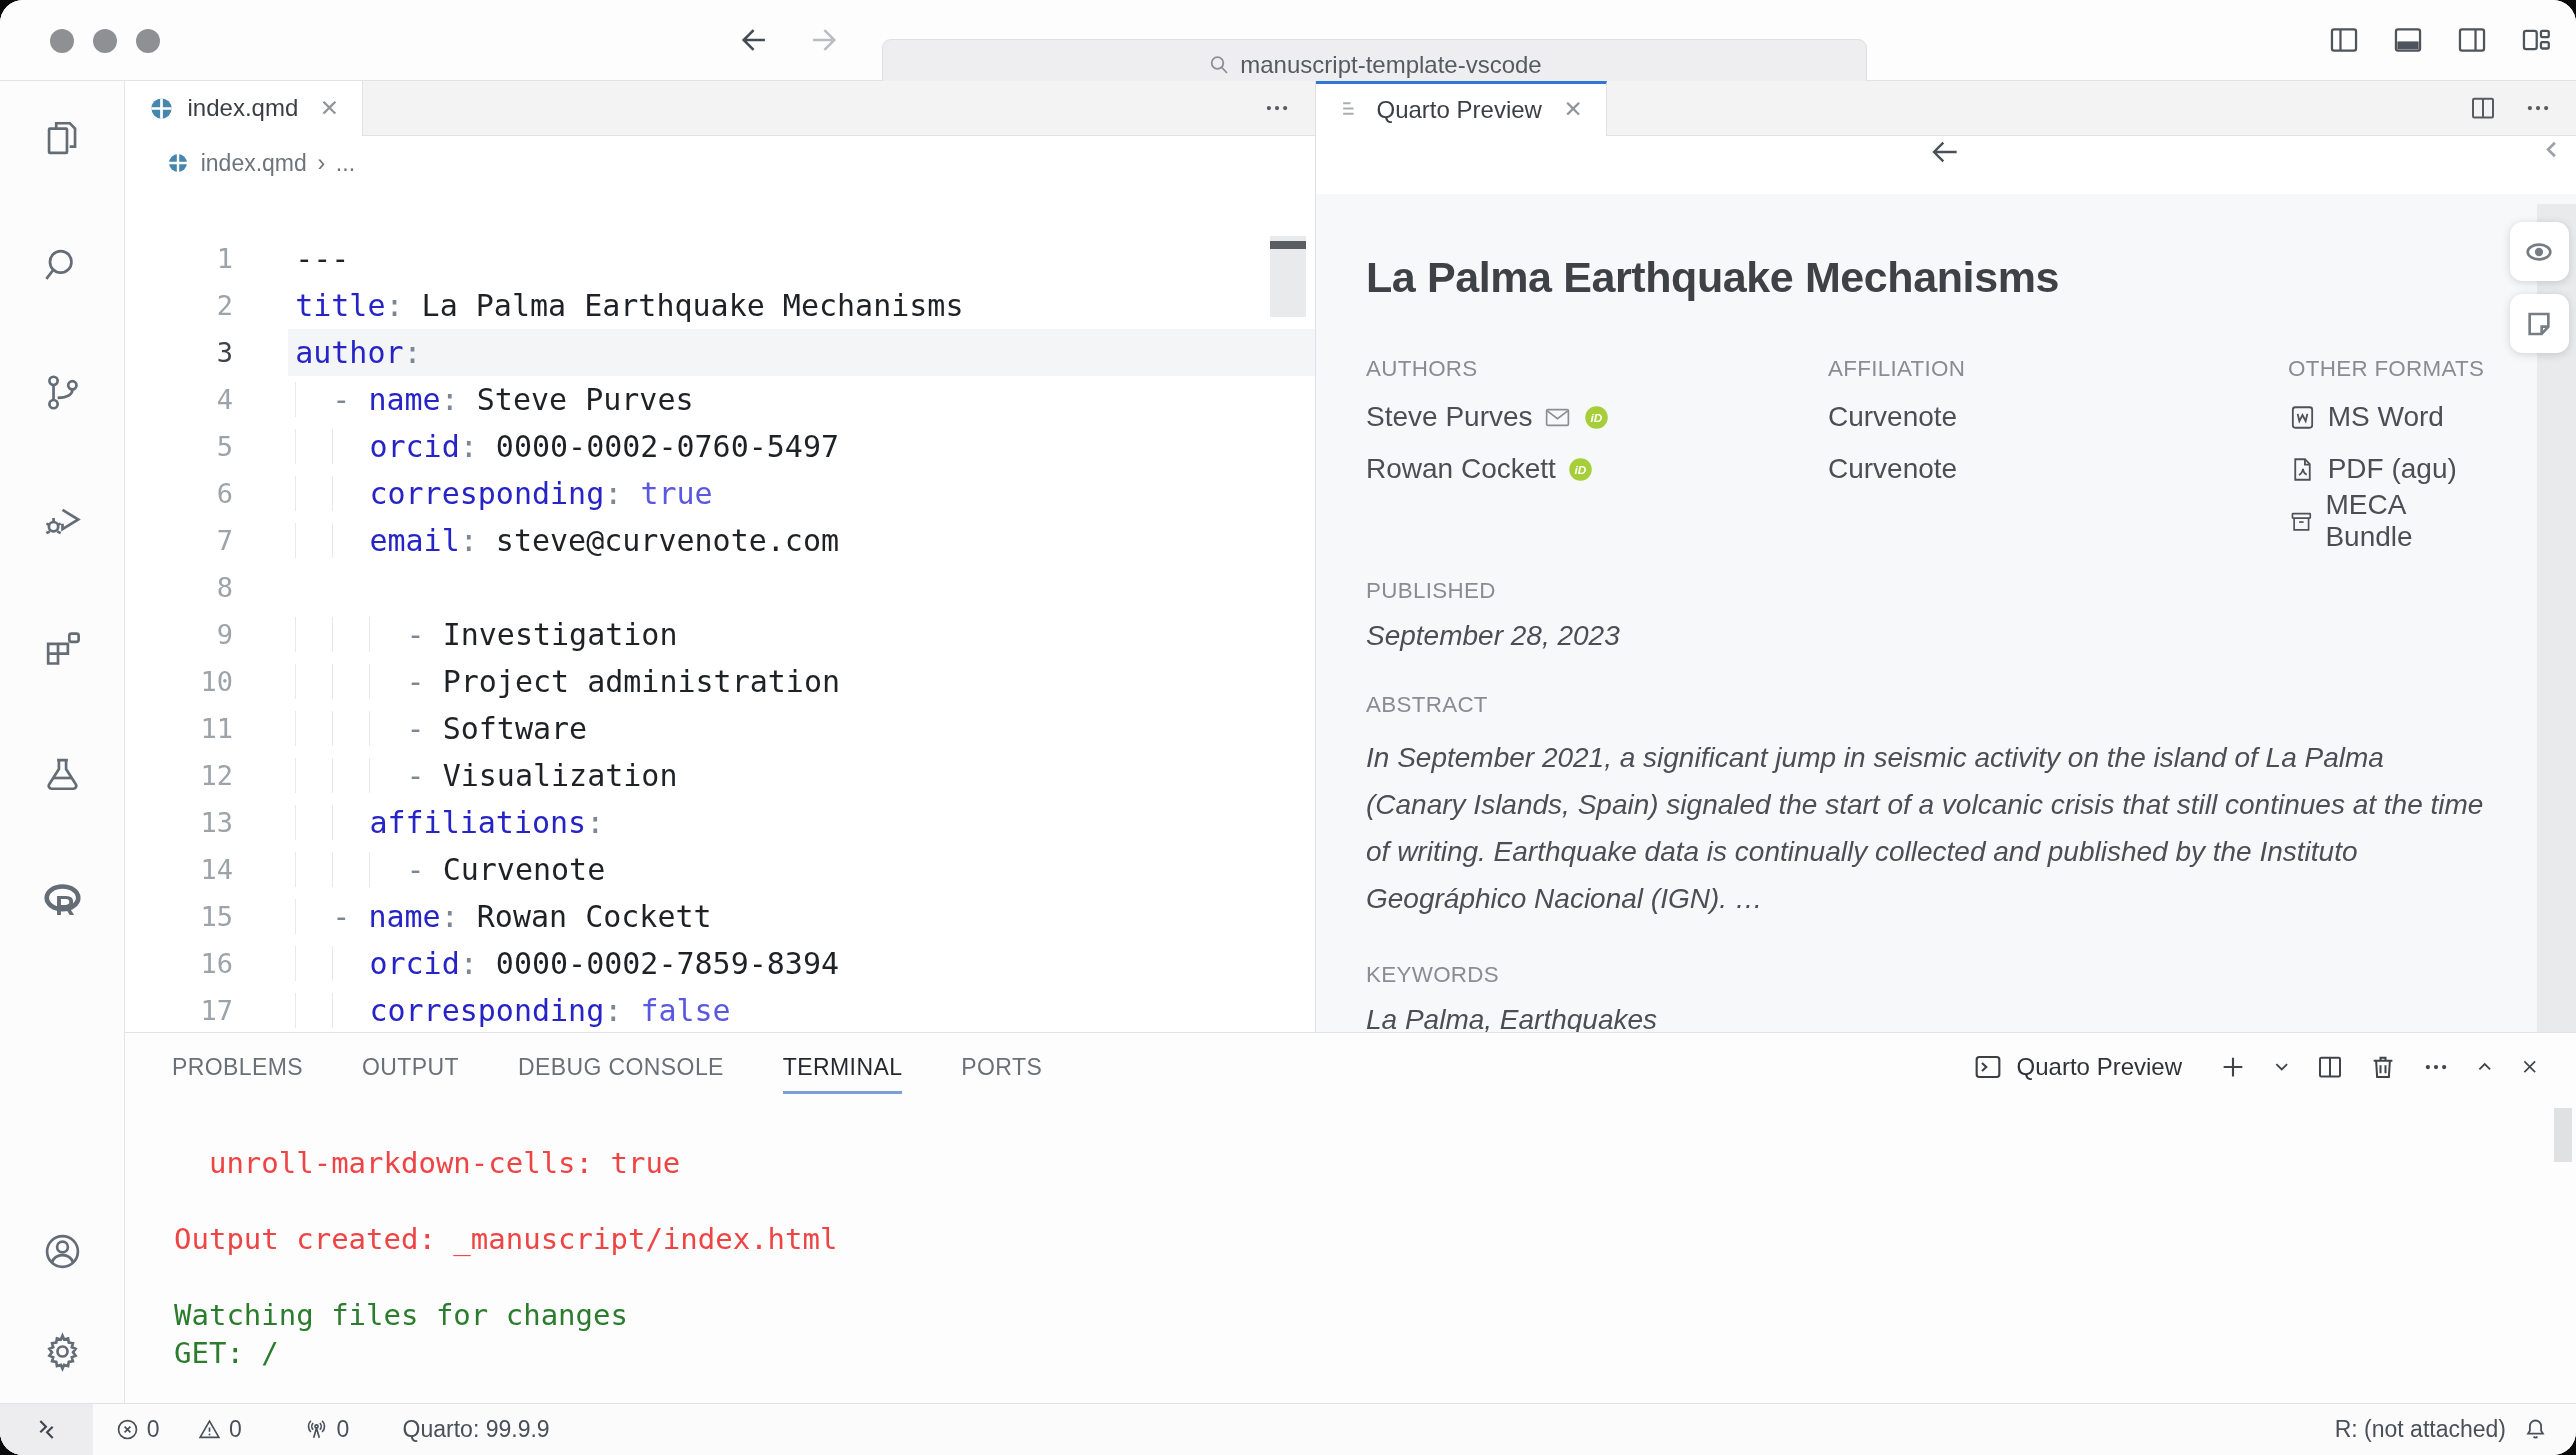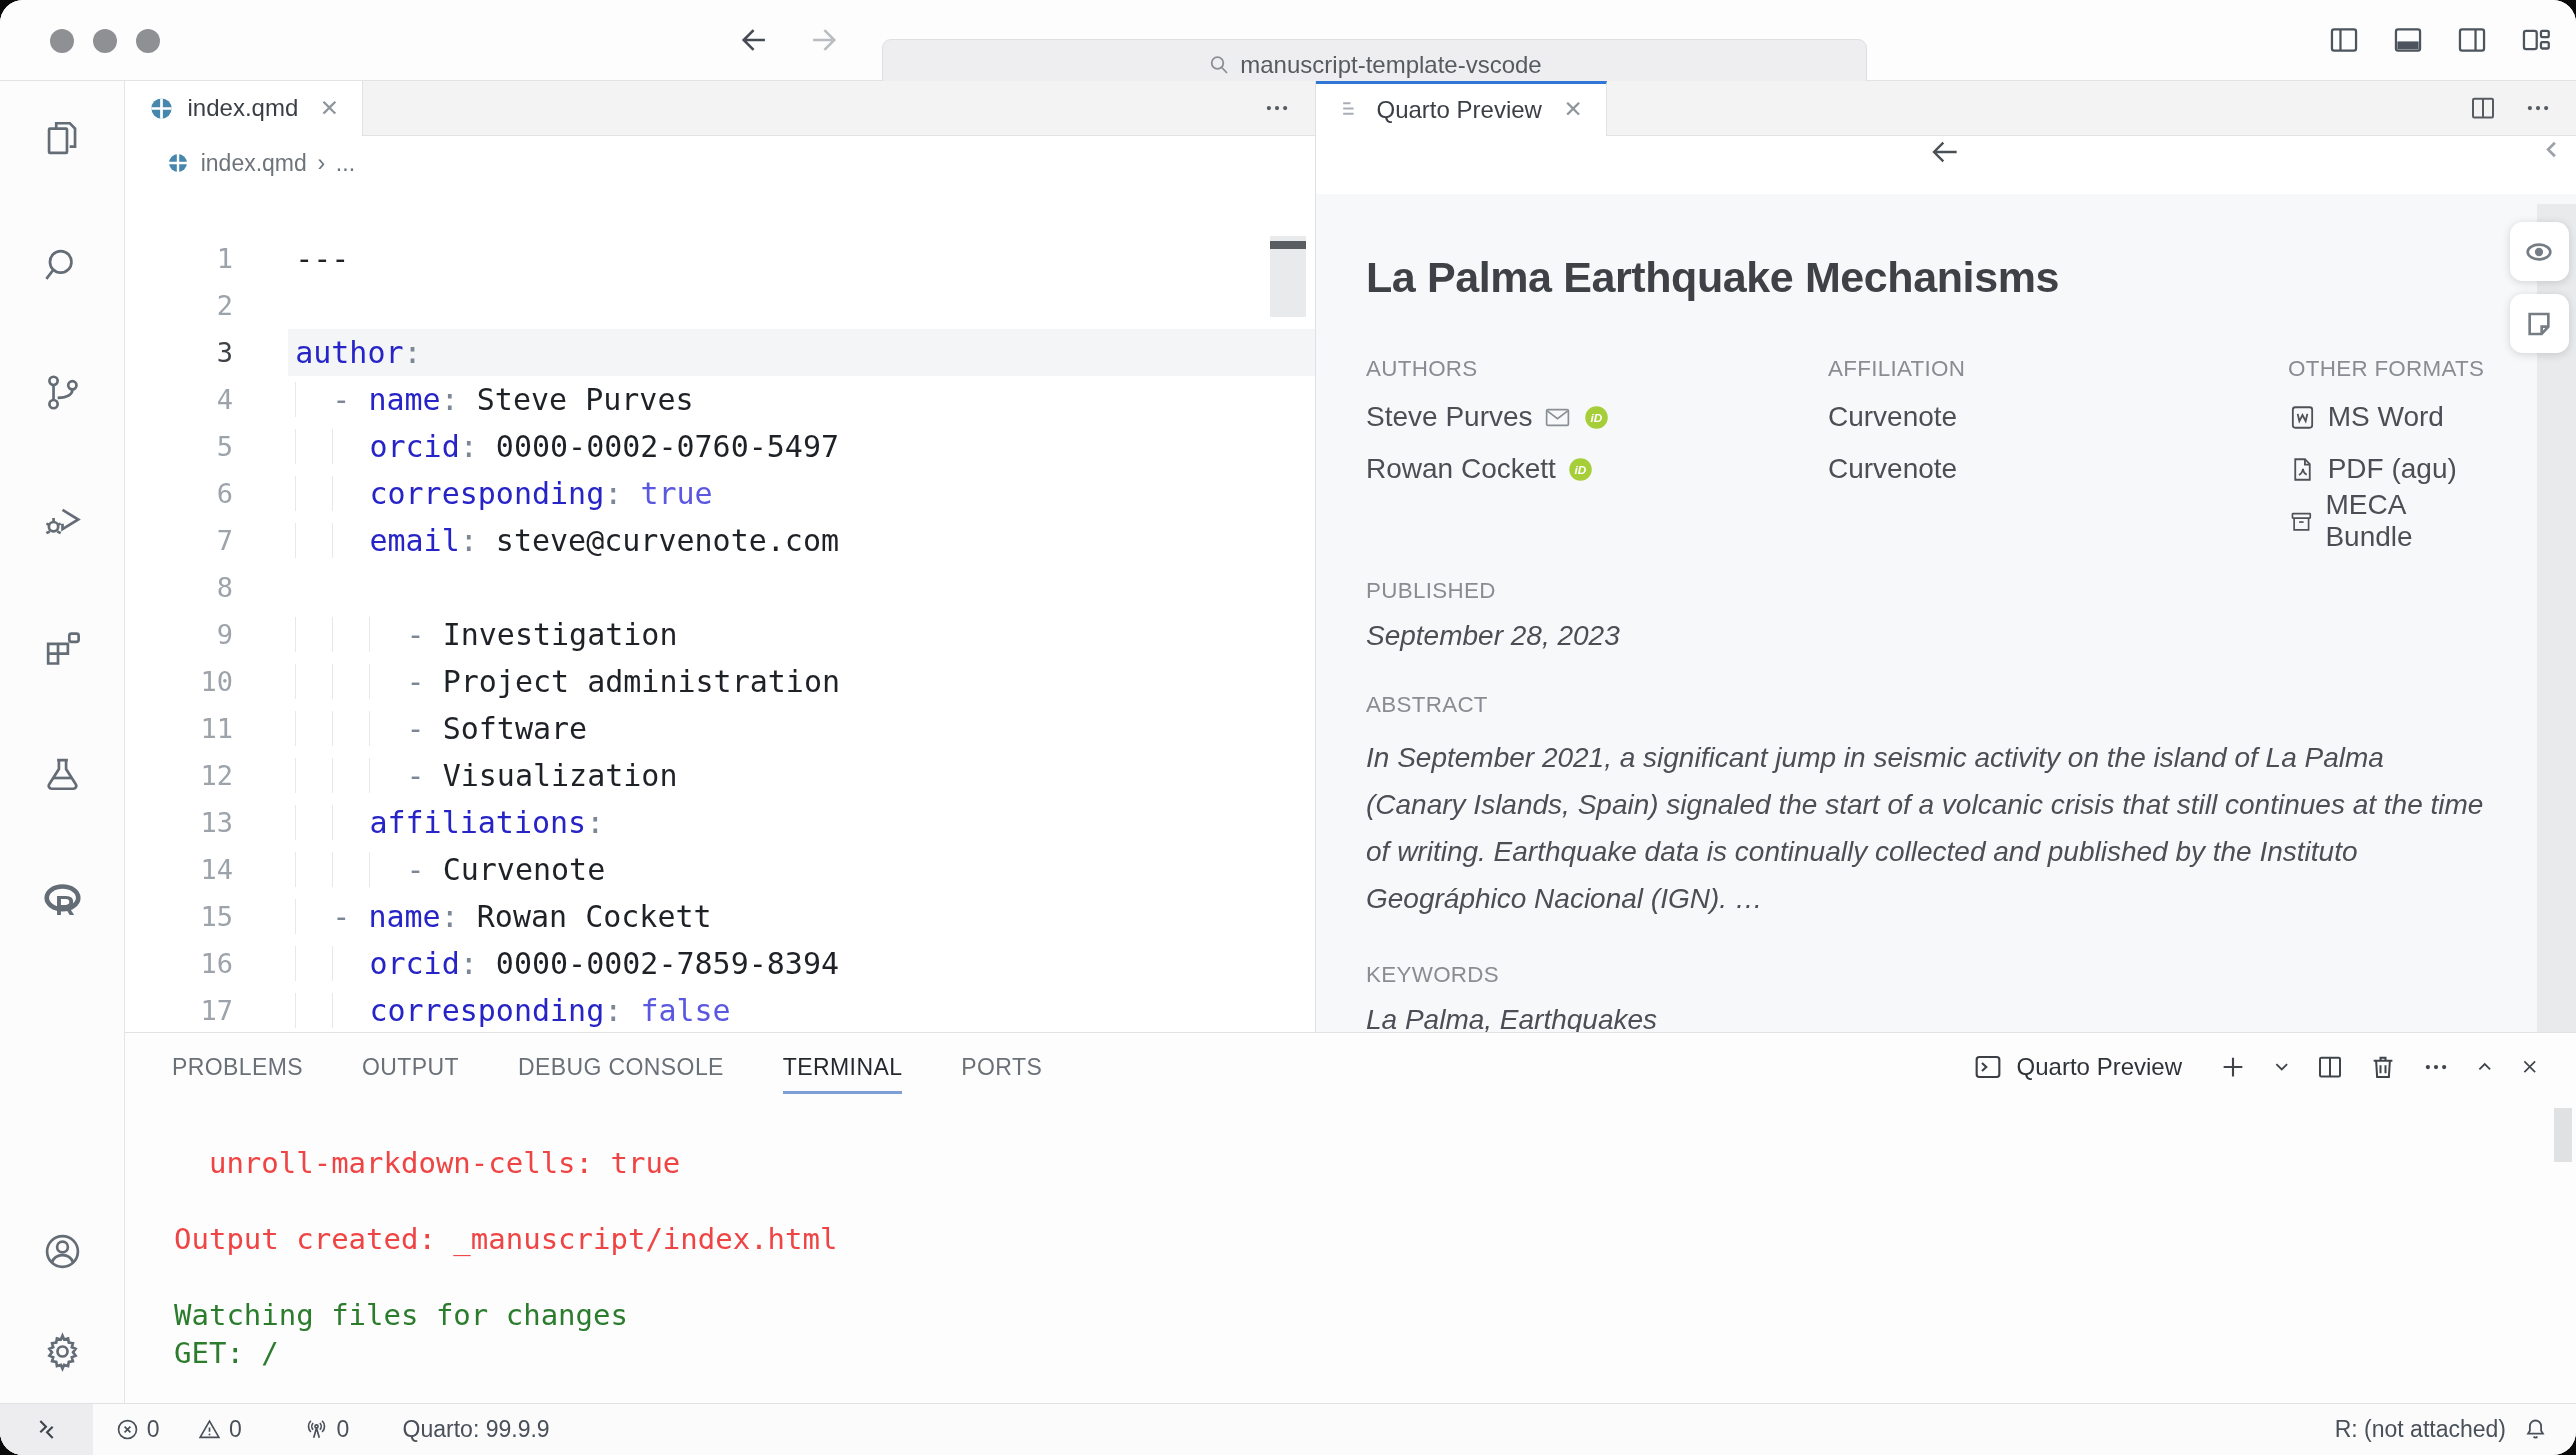--- a/index.html
+++ b/index.html
@@ -230,20 +230,21 @@
             <span>...</span>
           </div>
           <div class="code-area">
             <div id="code-lines">
                 <div class="code-line">
                   <div class="line-num">1</div>
                   <div class="line-text"><span class="tok-plain">---</span></div>
                 </div>
                 <div class="code-line">
                   <div class="line-num">2</div>
+                  <div class="line-text"><span class="tok-key">title</span><span class="tok-punc">:</span><span class="tok-plain"> La Palma Earthquake Mechanisms</span></div>
                 </div>
                 <div class="code-line active">
                   <div class="line-num">3</div>
                   <div class="line-text"><span class="tok-key">author</span><span class="tok-punc">:</span></div>
                 </div>
                 <div class="code-line">
                   <div class="line-num">4</div>
                   <div class="line-text"><span class="guide">  </span><span class="tok-punc">- </span><span class="tok-key">name</span><span class="tok-punc">:</span><span class="tok-plain"> Steve Purves</span></div>
                 </div>
                 <div class="code-line">

